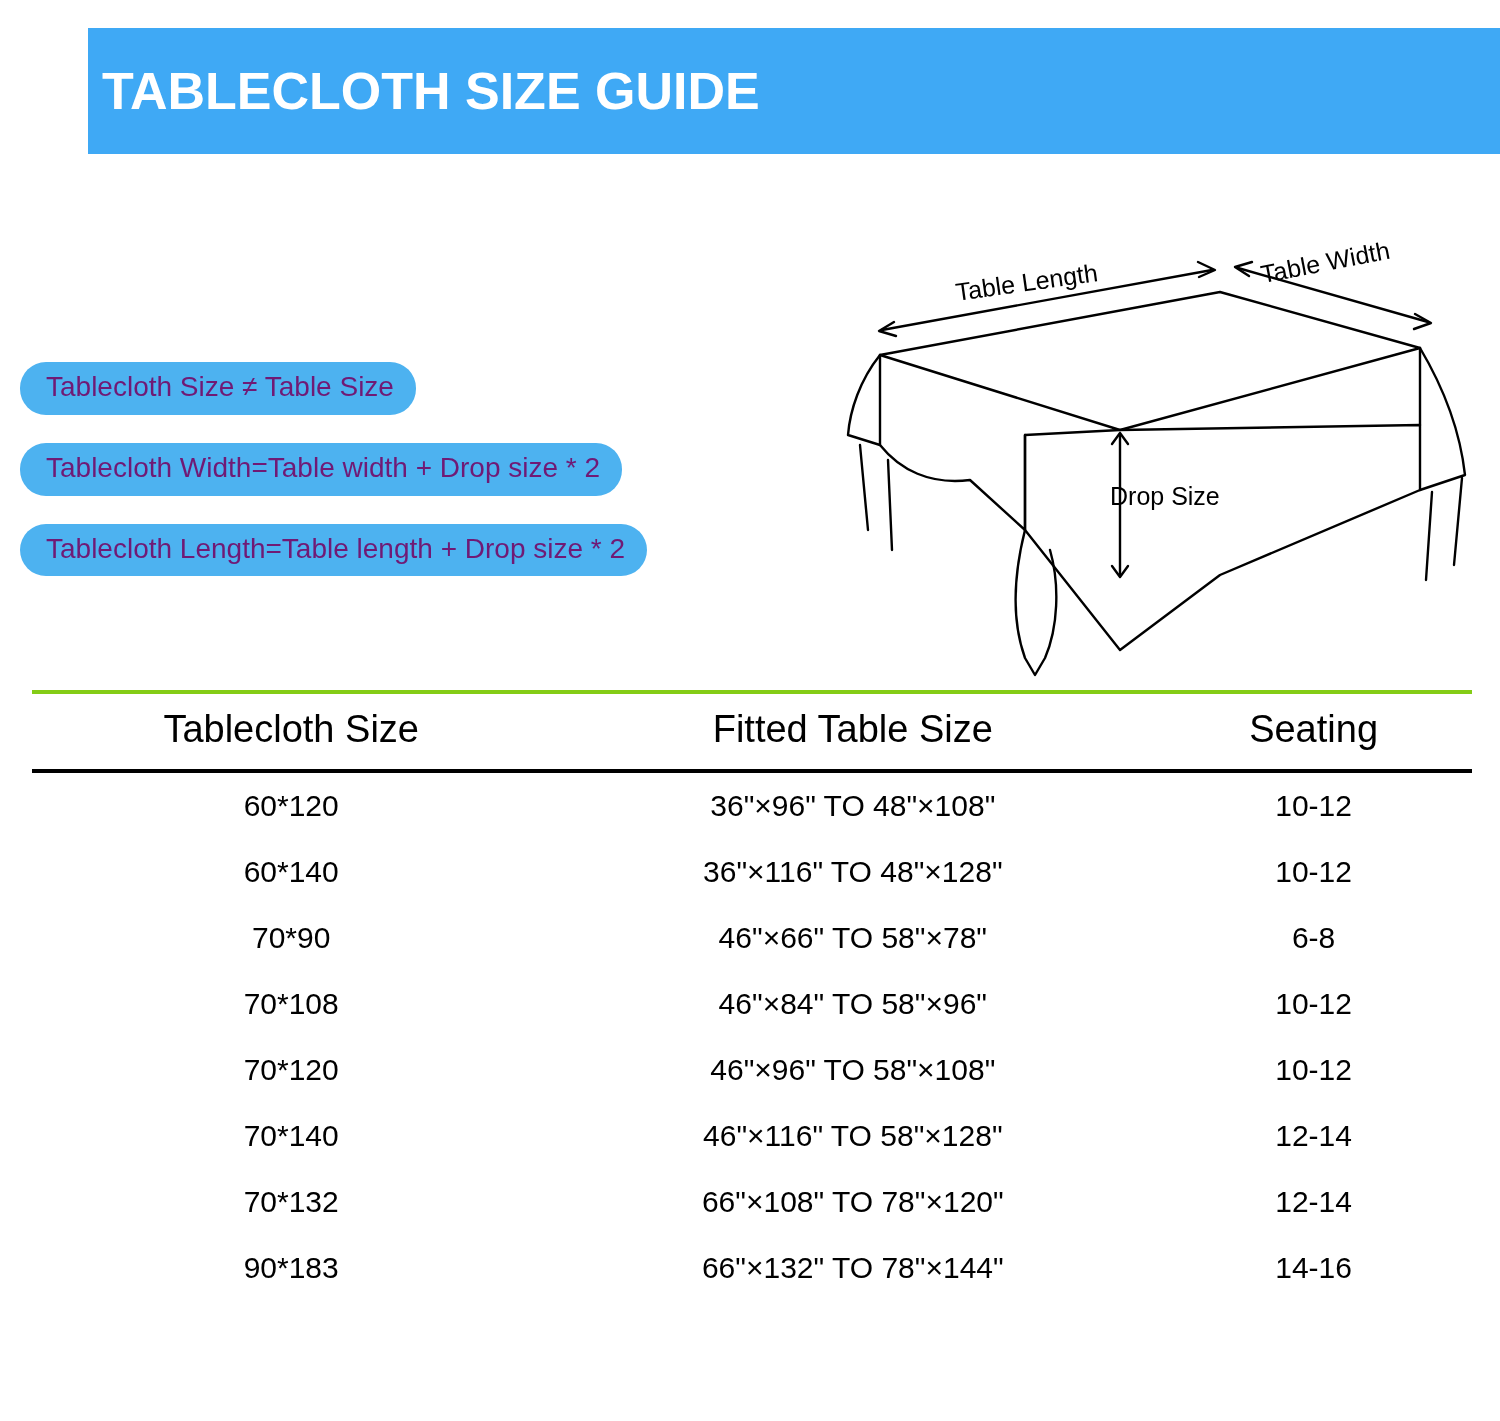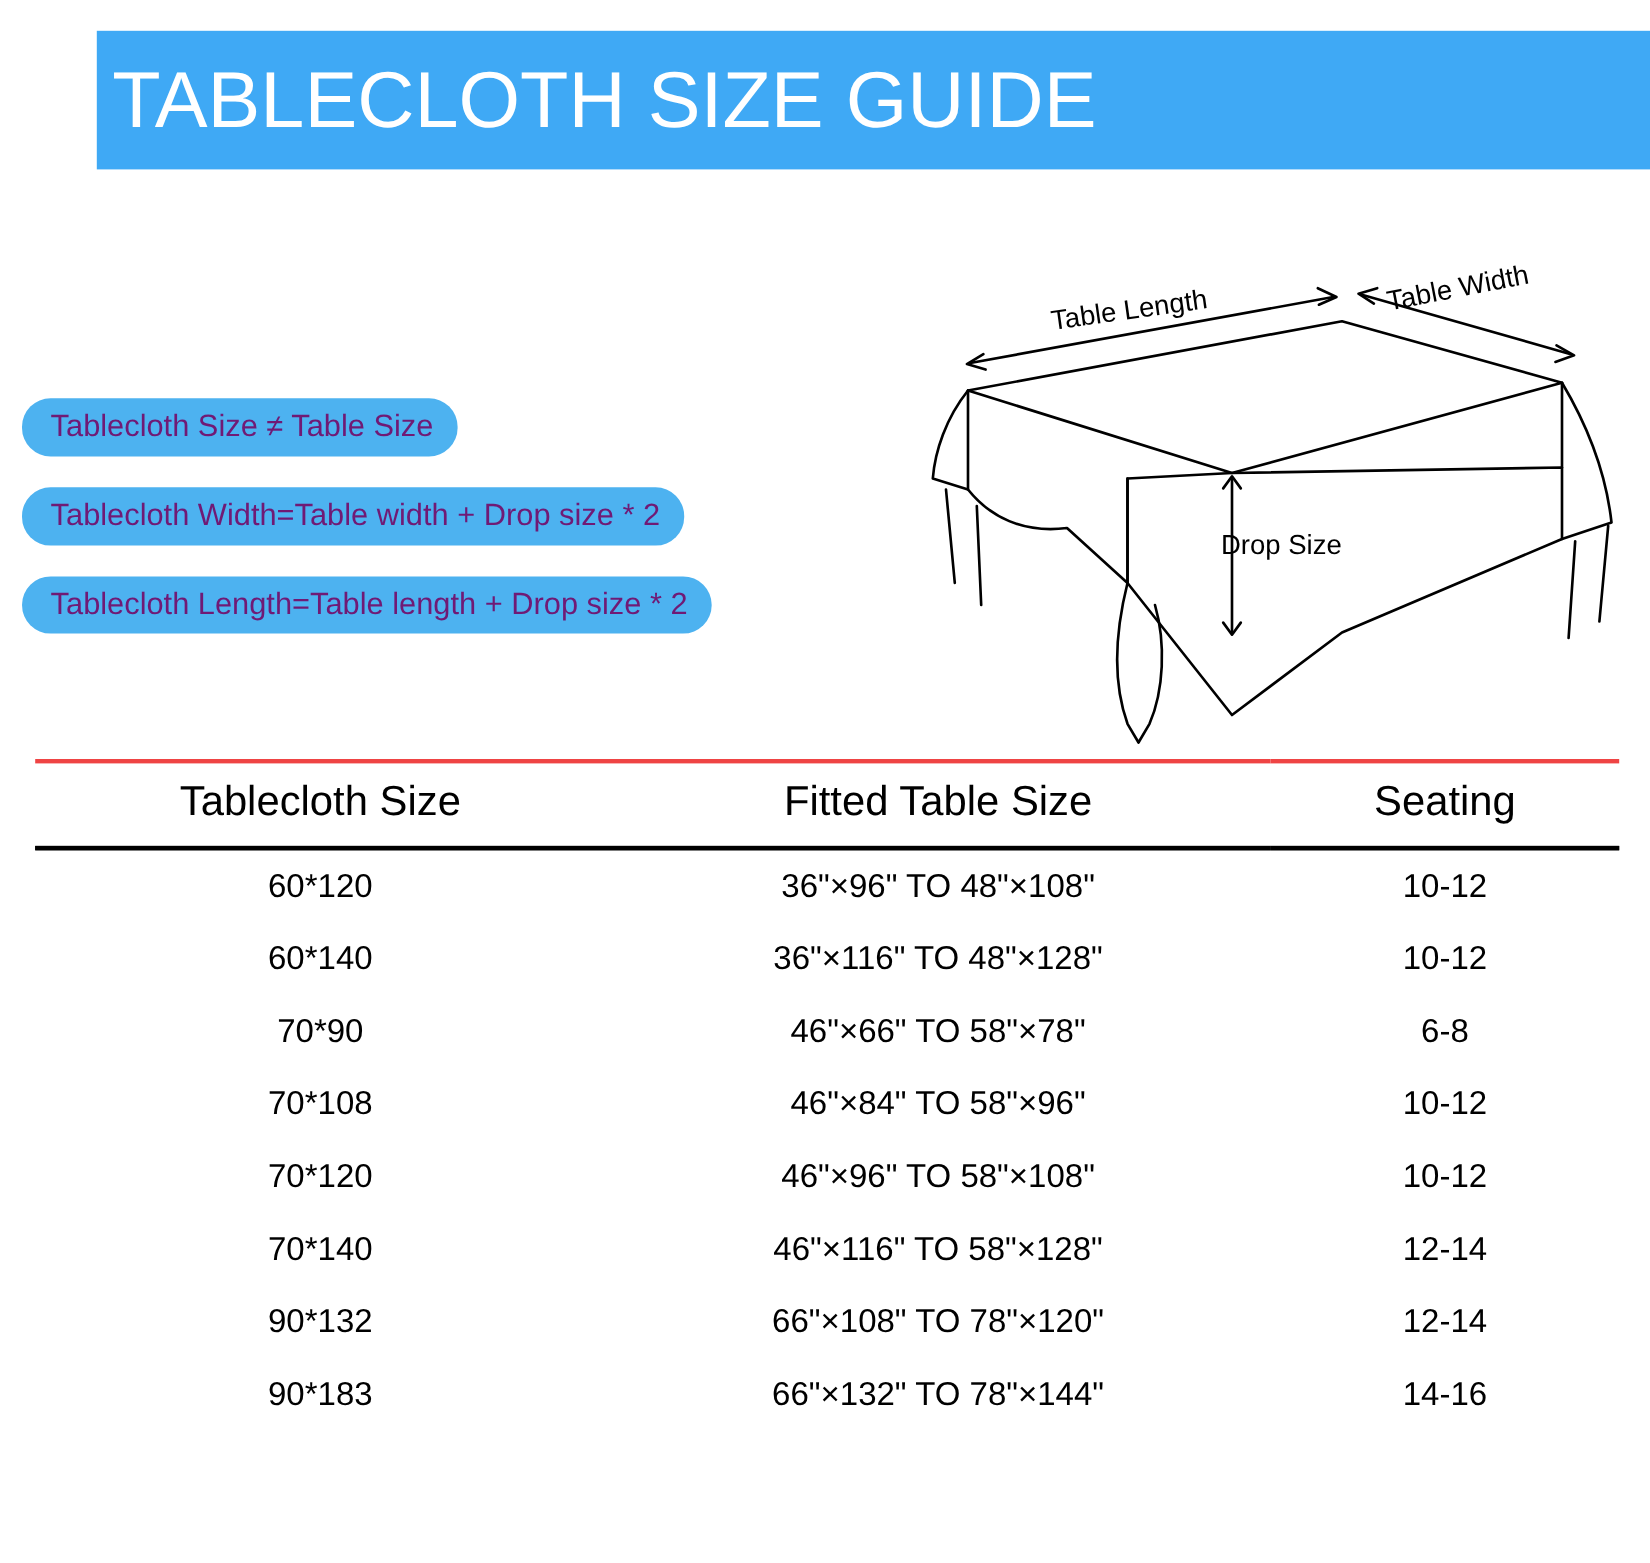--- a/index.html
+++ b/index.html
@@ -24,22 +24,22 @@
     width: 1412px;
     height: 126px;
     background: #3fa9f5;
     display: flex;
     align-items: center;
     box-sizing: border-box;
     padding-left: 14px;
   }
   .header-title {
     color: #ffffff;
-    font-size: 72px;
-    font-weight: normal;
+    font-size: 52px;
+    font-weight: bold;
     letter-spacing: 0px;
     line-height: 1;
     white-space: nowrap;
   }
 
   
   .pills {
     position: absolute;
     left: 20px;
     top: 362px;
@@ -96,21 +96,21 @@
     width: 1440px;
     border-collapse: collapse;
   }
   .size-table th {
     font-size: 38px;
     font-weight: normal;
     padding: 14px 0 18px 0;
     text-align: center;
   }
   .size-table thead tr {
-    border-top: 4px solid #ef4444;
+    border-top: 4px solid #84cc16;
     border-bottom: 4px solid #000;
   }
   .size-table td {
     font-size: 30px;
     padding: 16px 0;
     text-align: center;
   }
   .col-size { width: 36%; }
   .col-fitted { width: 42%; }
   .col-seating { width: 22%; }
@@ -201,21 +201,21 @@
       <td>70*120</td>
       <td>46"×96" TO 58"×108"</td>
       <td>10-12</td>
     </tr>
     <tr>
       <td>70*140</td>
       <td>46"×116" TO 58"×128"</td>
       <td>12-14</td>
     </tr>
     <tr>
-      <td>90*132</td>
+      <td>70*132</td>
       <td>66"×108" TO 78"×120"</td>
       <td>12-14</td>
     </tr>
     <tr>
       <td>90*183</td>
       <td>66"×132" TO 78"×144"</td>
       <td>14-16</td>
     </tr>
   </tbody>
 </table>

